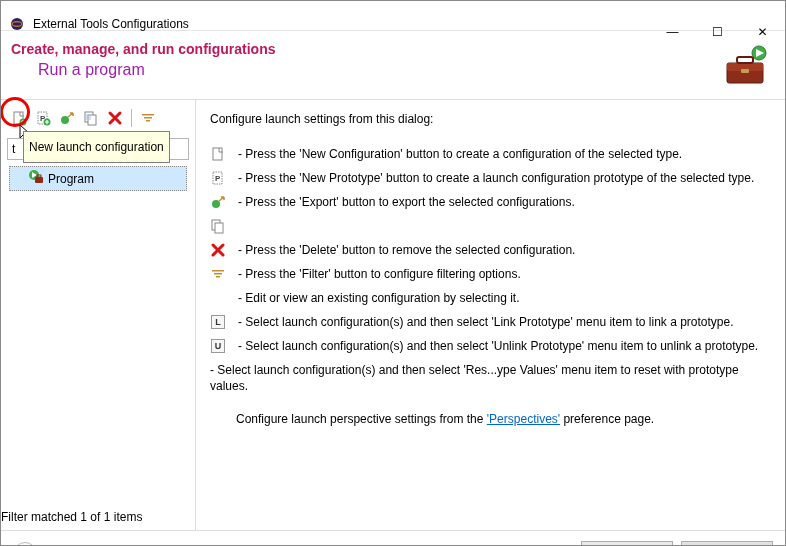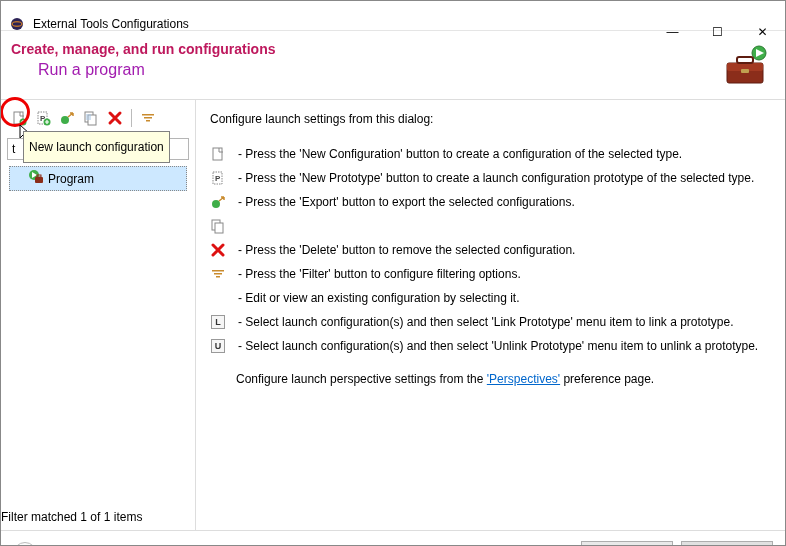--- a/index.html
+++ b/index.html
@@ -351,20 +351,23 @@
           <span class="letter-box">L</span>
         </span>
       <span>- Select launch configuration(s) and then select 'Link Prototype' menu item to link a prototype.</span>
     </div>
     <div class="hint-row">
       <span class="hint-icon">
           <span class="letter-box">U</span>
         </span>
       <span>- Select launch configuration(s) and then select 'Unlink Prototype' menu item to unlink a prototype.</span>
     </div>
+    <div class="hint-row">
+      <span>- Select launch configuration(s) and then select 'Res...ype Values' menu item to reset with prototype values.</span>
+    </div>
 
     <div class="config-sentence">
       <span>Configure launch perspective settings from the </span>
       <a class="link">'Perspectives'</a>
       <span> preference page.</span>
     </div>
   </div>
 </div>
 
 <div class="footer">

